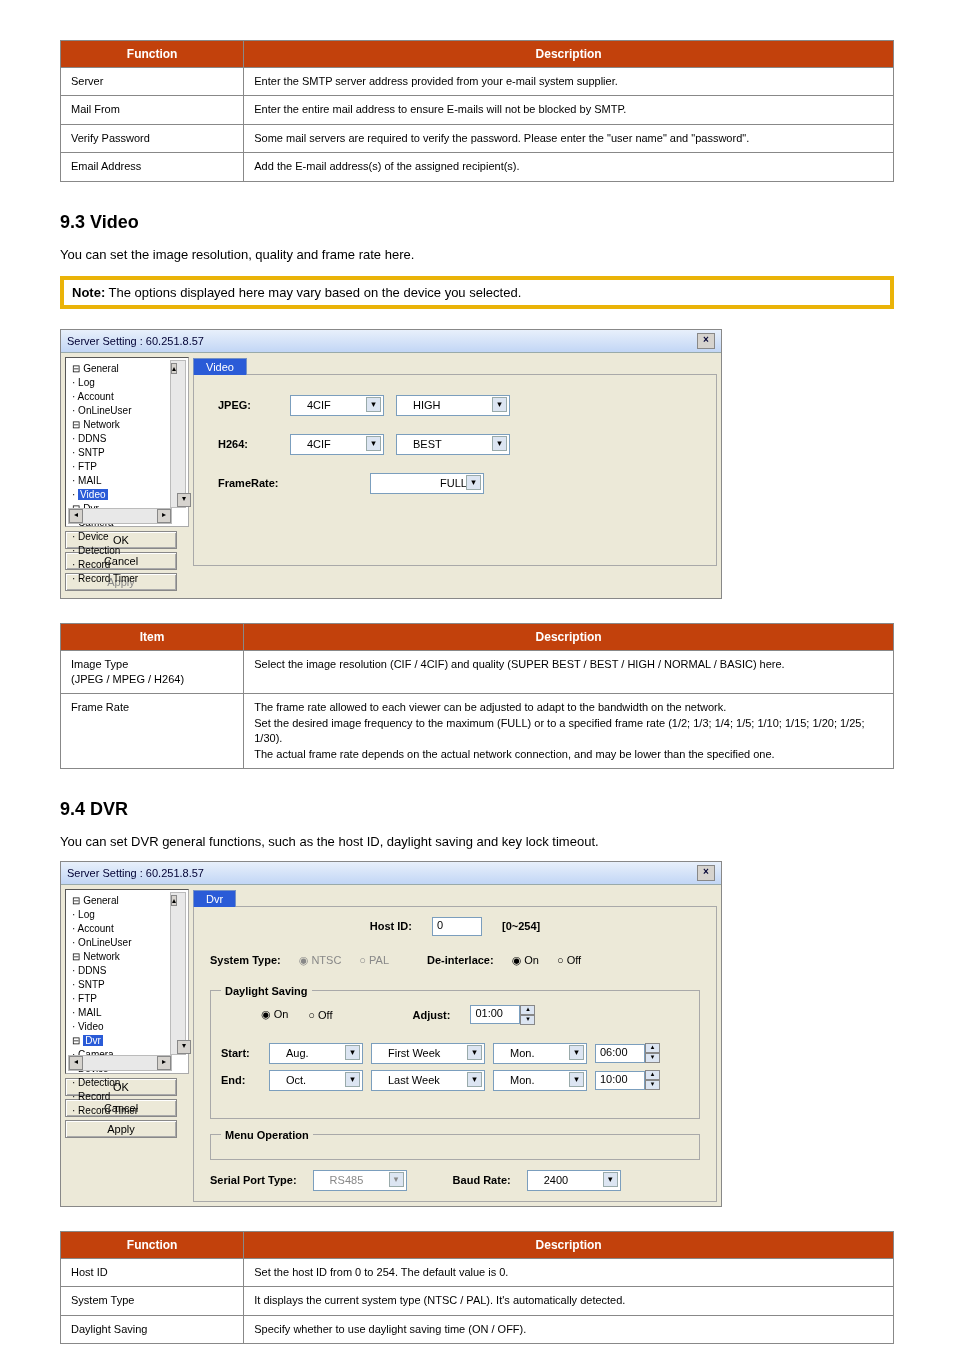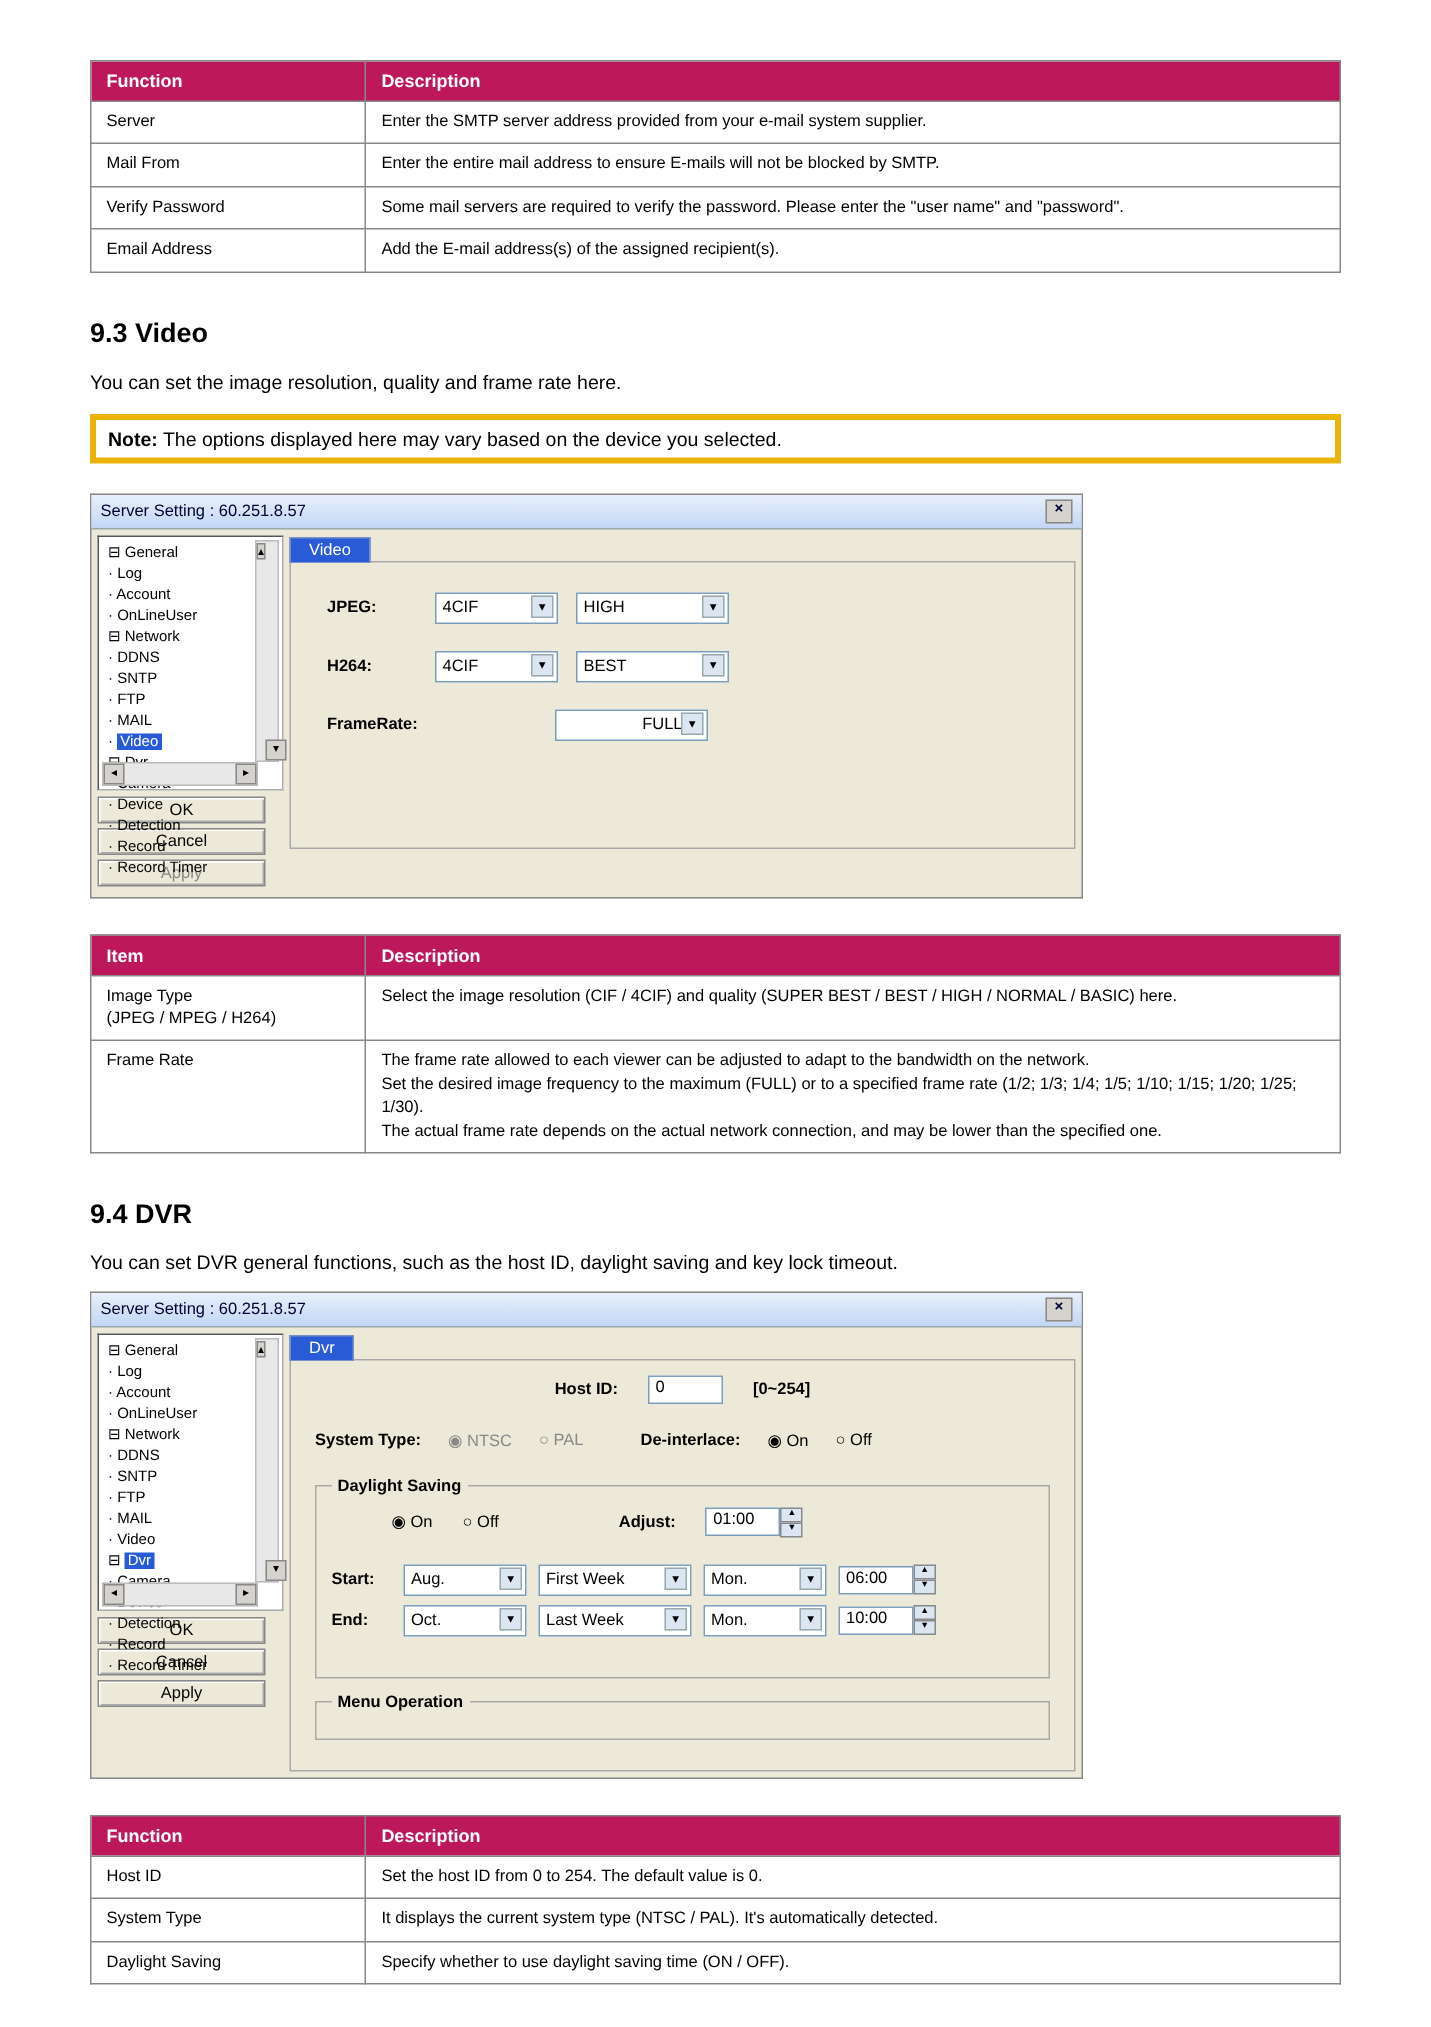--- a/index.html
+++ b/index.html
@@ -10,23 +10,23 @@
     color: #000;
     background: #fff;
     width: 834px;
   }
   table.desc-table {
     width: 100%;
     border-collapse: collapse;
     margin-bottom: 30px;
   }
   table.desc-table th {
-    background: #be185d;
+    background: #c2410c;
     color: #fff;
-    text-align: left;
+    text-align: center;
     padding: 6px 10px;
     font-size: 12px;
     border: 1px solid #888;
   }
   table.desc-table td {
     border: 1px solid #888;
     padding: 6px 10px;
     vertical-align: top;
     font-size: 11px;
     line-height: 1.4;
@@ -129,21 +129,21 @@
     border:1px solid #a9a9a9;
     background:#ece9d8;
     padding: 20px 24px;
     min-height: 150px;
   }
   .frow { display:flex; align-items:center; gap:12px; margin-bottom:18px; }
   .flabel { width:90px; text-align:left; font-weight:bold; }
   .winselect {
     background:#fff;
     border:1px solid #7b9ebd;
-    padding:1px 16px 1px 4px;
+    padding:1px 16px 1px 16px;
     font-size:11px;
     height:17px;
     position:relative;
     display:inline-flex;
     align-items:center;
     min-width:60px;
   }
   .winselect::after {
     content:"▾";
     position:absolute;
@@ -424,20 +424,30 @@
                 <span class="spin-btns">
                   <span>▴</span>
                   <span>▾</span>
                 </span>
               </span>
           </div>
         </fieldset>
         <fieldset class="winfs">
           <legend>Menu Operation</legend>
         </fieldset>
+        <div class="frow" style="gap:16px;margin-bottom:0;">
+          <b>Serial Port Type:</b>
+          <span class="winselect" style="color:#888;">
+              <span>RS485</span>
+            </span>
+          <b style="margin-left:30px;">Baud Rate:</b>
+          <span class="winselect">
+              <span>2400</span>
+            </span>
+        </div>
       </div>
     </div>
   </div>
 </div>
 
 <table class="desc-table" style="margin-bottom:4px;">
   <tbody>
       <tr>
     <th>Function</th>
     <th>Description</th>

